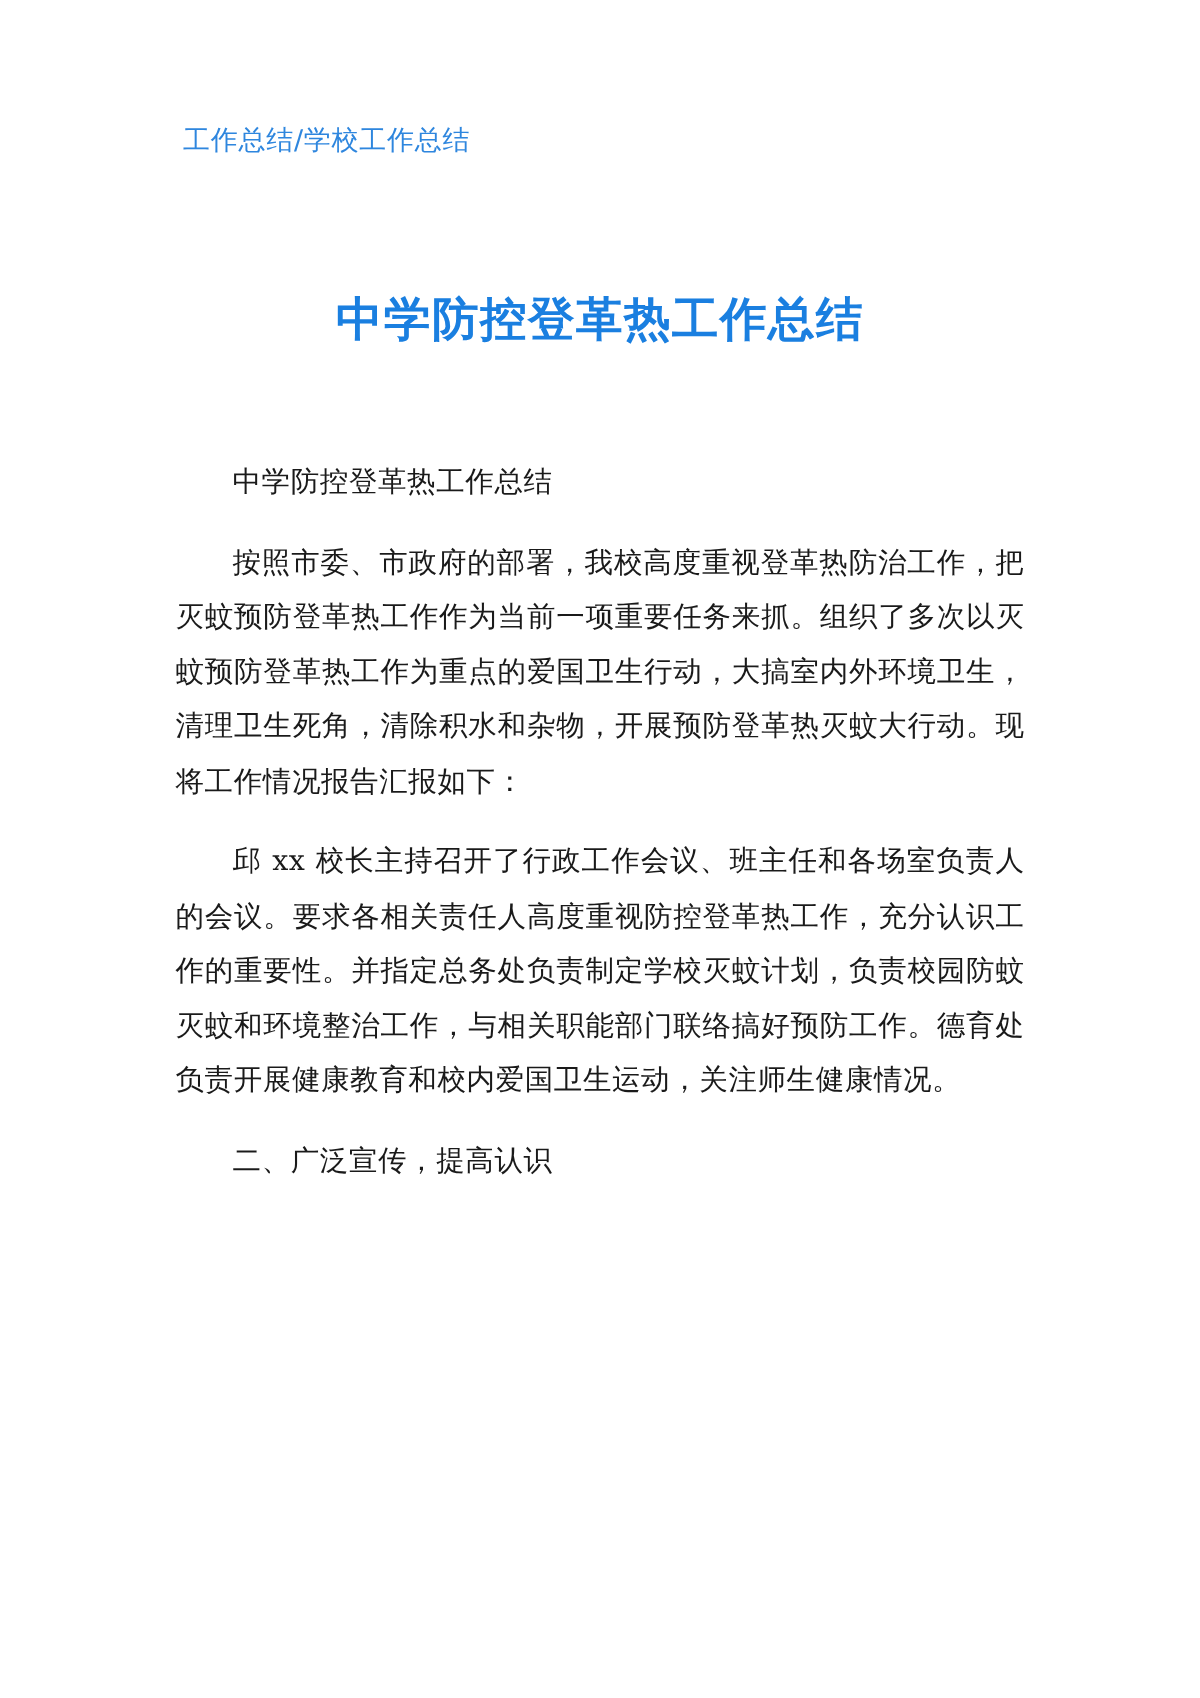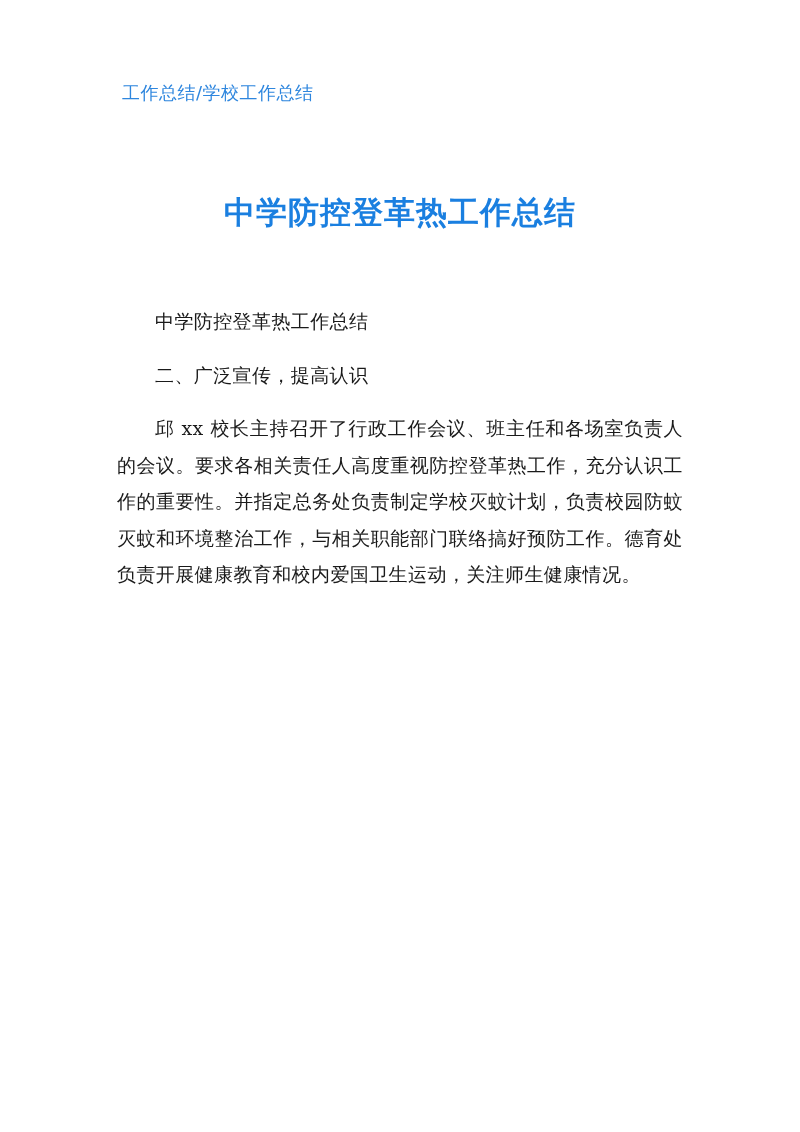--- a/index.html
+++ b/index.html
@@ -56,15 +56,16 @@
   </style>
 </head>
 <body>
 
 <div class="breadcrumb">工作总结/学校工作总结</div>
 
 <h1 class="title" style="margin:0;">中学防控登革热工作总结</h1>
 
 <div class="content">
   <p class="para heading-line">中学防控登革热工作总结</p>
+  <p class="para">按照市委、市政府的部署，我校高度重视登革热防治工作，把灭蚊预防登革热工作作为当前一项重要任务来抓。组织了多次以灭蚊预防登革热工作为重点的爱国卫生行动，大搞室内外环境卫生，清理卫生死角，清除积水和杂物，开展预防登革热灭蚊大行动。现将工作情况报告汇报如下：</p>
+  <p class="para">邱 xx 校长主持召开了行政工作会议、班主任和各场室负责人的会议。要求各相关责任人高度重视防控登革热工作，充分认识工作的重要性。并指定总务处负责制定学校灭蚊计划，负责校园防蚊灭蚊和环境整治工作，与相关职能部门联络搞好预防工作。德育处负责开展健康教育和校内爱国卫生运动，关注师生健康情况。</p>
   <p class="para">二、广泛宣传，提高认识</p>
-  <p class="para">邱 xx 校长主持召开了行政工作会议、班主任和各场室负责人的会议。要求各相关责任人高度重视防控登革热工作，充分认识工作的重要性。并指定总务处负责制定学校灭蚊计划，负责校园防蚊灭蚊和环境整治工作，与相关职能部门联络搞好预防工作。德育处负责开展健康教育和校内爱国卫生运动，关注师生健康情况。</p>
 </div>
 
 </body></html>

